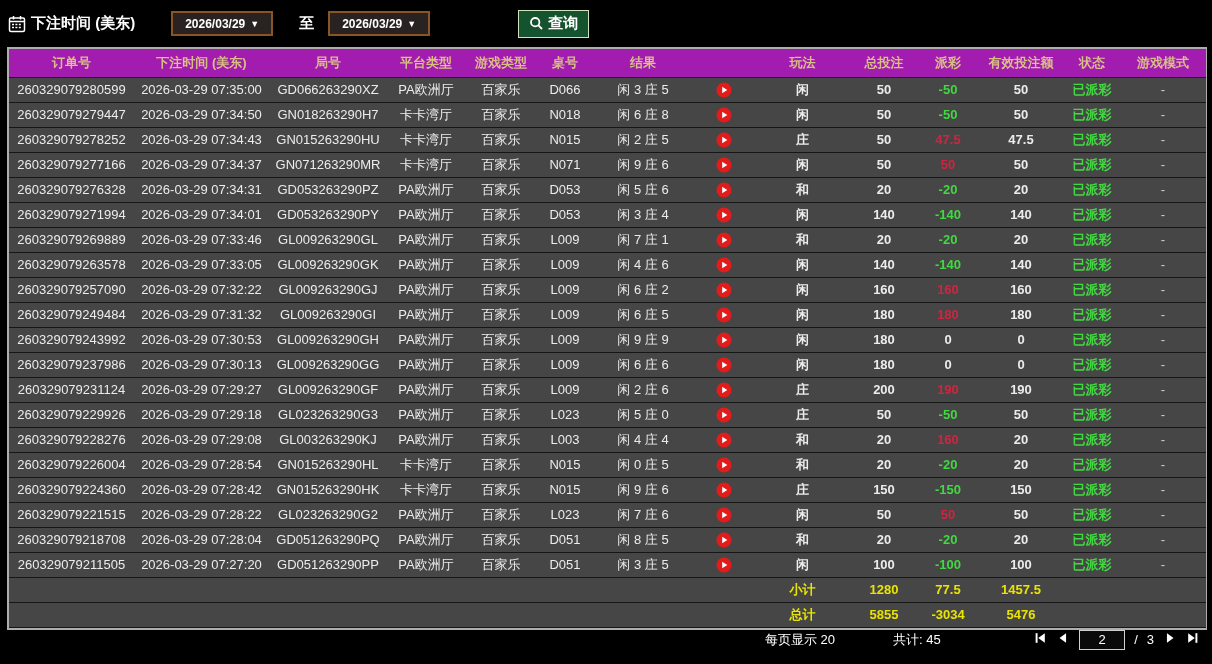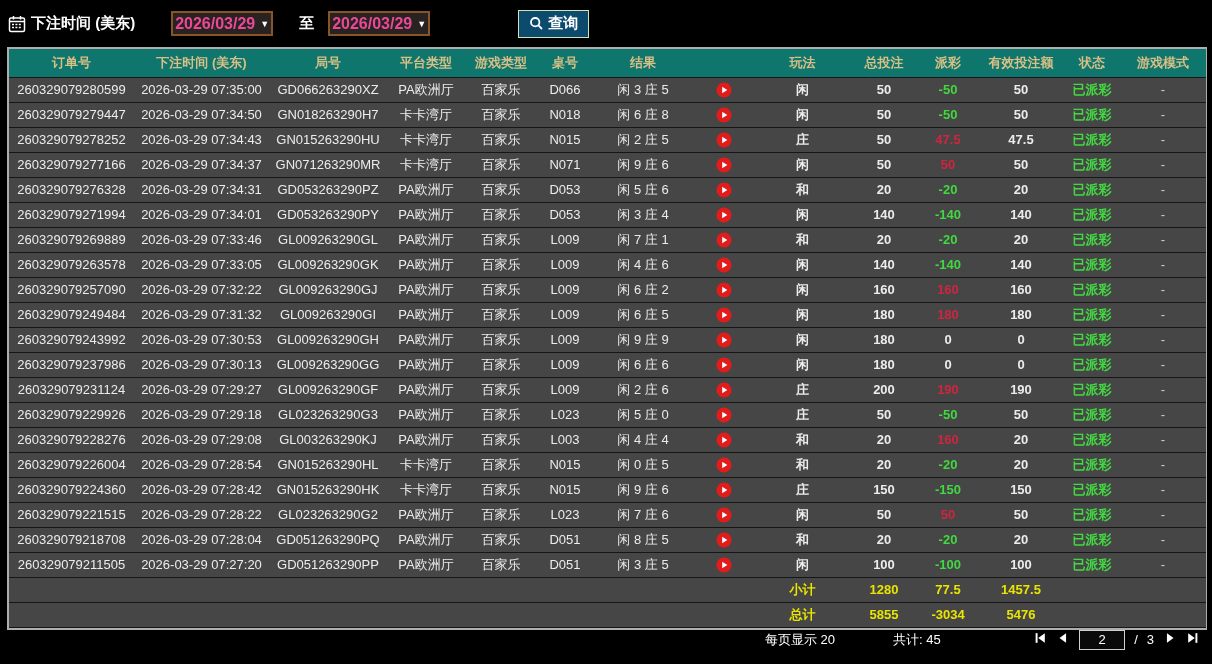--- a/index.html
+++ b/index.html
@@ -6,32 +6,32 @@
   html,body { width: 1212px; height: 664px; background:#000; overflow:hidden;
     font-family:"Liberation Sans","DejaVu Sans",sans-serif; }
   .app { width:1212px; height:516px; display:flex; flex-direction:column; background:#000; }
 
   
   .toolbar { height:47px; display:flex; align-items:center; padding-left:8px; background:#000; flex:none; }
   .cal-icon { display:inline-flex; margin-right:5px; }
   .tb-title { color:#fff; font-size:15px; font-weight:bold; }
   .datebox { margin-left:36px; width:102px; height:25px; background:#282320; border:2px solid #8a5526;
     display:inline-flex; align-items:center; justify-content:center; gap:5px; cursor:pointer; }
-  .datebox .dval { color:#ec4899; font-size:16px; font-weight:bold; }
+  .datebox .dval { color:#ffffff; font-size:12px; font-weight:bold; }
   .datebox .caret { color:#fff; font-size:9px; }
   .datebox.second { margin-left:14px; }
   .to-label { color:#fff; font-size:15px; font-weight:bold; margin-left:26px; }
-  .query-btn { margin-left:88px; height:28px; padding:0 10px; background:#0c4a6e; border:1px solid #cfe3bd;
+  .query-btn { margin-left:88px; height:28px; padding:0 10px; background:#14532d; border:1px solid #cfe3bd;
     display:inline-flex; align-items:center; gap:4px; color:#fff; font-size:15px; font-weight:bold;
     cursor:pointer; font-family:inherit; }
 
   
   .table-wrap { margin:0 5px 0 7px; border:2px solid #aeaeae; background:#464646; flex:none; }
   table { width:100%; border-collapse:collapse; table-layout:fixed; }
-  thead th { height:28px; background:#0f766e; color:#d8bf85; font-size:13px; font-weight:bold;
+  thead th { height:28px; background:#a21caf; color:#d8bf85; font-size:13px; font-weight:bold;
     text-align:center; border-bottom:1px solid #161616; overflow:hidden; white-space:nowrap; }
   tbody tr, tfoot tr { height:25px; background:#464646;padding-left:39px; }
   tbody td, tfoot td { color:#ececec; font-size:13px; text-align:center;
     border-top:1px solid #6d6d6d; border-bottom:1px solid #161616;
     overflow:hidden; white-space:nowrap; }
   td.bold { font-weight:bold; }
   td.payout.neg { color:#42d842; }
   td.payout.pos { color:#cf2540; }
   td.payout.zero { color:#ececec; }
   td.status { color:#42d842; font-weight:bold; }

